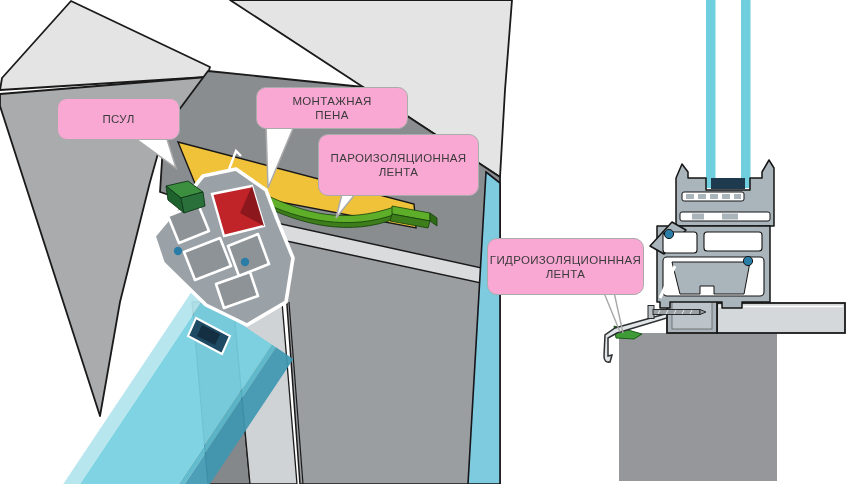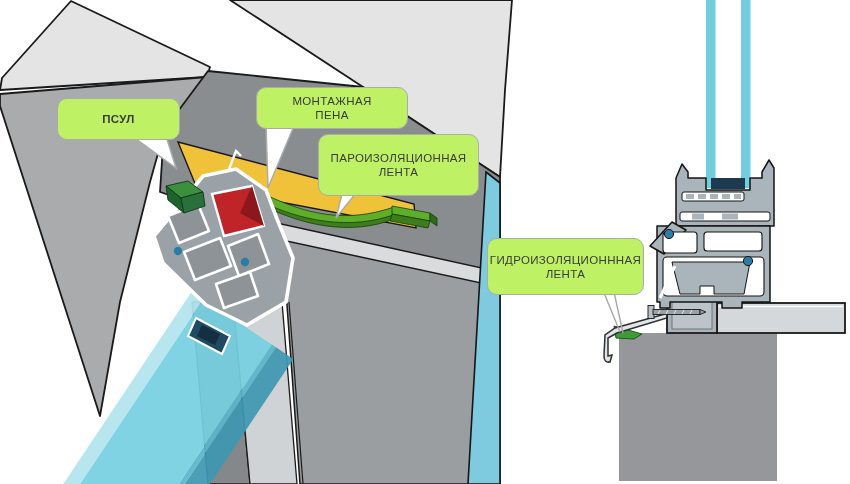--- a/index.html
+++ b/index.html
@@ -2,21 +2,21 @@
 <html style="--wall-top: #e4e4e4; --wall-left: #a9abad; --wall-soffit: #8a8d90; --wall-face: #9b9ea1; --sill-band: #d9dbdc; --column-dark: #84888b; --column-light: #d0d3d5; --cyan-edge: #7ecbdf; --foam-yellow: #f0c23a; --psul-green: #3c8f3f; --psul-green-dark: #1e632d; --tape-green: #5fae2a; --tape-green-dark: #3d7d1b; --glass-light: #b2e5ee; --glass-main: #77d0e1; --glass-seam: #58b7cb; --glass-deep: #3f98b1; --pane-cyan: #6fcfdf; --glazing-navy: #1d3a4e; --pvc-gray: #a9b4bb; --profile-gray: #9ba2a7; --red-core: #c02428; --red-core-dark: #8c181d; --gasket-blue: #2a7da6; --wall-right: #95979b; --sill-board: #d4d8da; --subsill: #aab4ba; --flashing-fill: #e2e5e7; --hydro-green: #3f9b35; --outline: #1a1a1a; --callout-border: #ababab; --callout-text: #3a3a3a;"><head>
 <meta charset="utf-8">
 <style>
   html,body{margin:0;padding:0;background:#fff;}
   .stage{
     position:relative;width:850px;height:484px;overflow:hidden;background:#fff;
     font-family:"Liberation Sans",sans-serif;
   }
   .stage svg{position:absolute;left:0;top:0;}
   .callout{
-    position:absolute;background:#bef264;border:1.6px solid #ababab;border-radius:10px;
+    position:absolute;background:#f9a8d4;border:1.6px solid #ababab;border-radius:10px;
     display:flex;flex-direction:column;justify-content:center;align-items:center;
     text-align:center;font-size:11.5px;line-height:14px;color:#3a3a3a;
     letter-spacing:.35px;box-sizing:border-box;padding:2px 3px;z-index:5;
   }
   .callout span{display:block;white-space:nowrap;}
 </style>
 </head>
 <body>
 
 <div class="stage">
@@ -147,21 +147,21 @@
     <circle cx="669" cy="234" r="4.6" style="fill:var(--gasket-blue,#2a7da6)" stroke-width="1"></circle>
     <circle cx="748" cy="261" r="4.6" style="fill:var(--gasket-blue,#2a7da6)" stroke-width="1"></circle>
   </g>
 
   <g stroke="#a8a8a8" stroke-width="1.4">
     <line x1="600" y1="283" x2="620" y2="332"></line>
     <line x1="612" y1="283" x2="623" y2="333"></line>
   </g>
 </svg>
 
-  <div class="callout" style="left:57px;top:98px;width:123px;height:42px;font-weight:bold;">
+  <div class="callout" style="left:57px;top:98px;width:123px;height:42px;">
     <span>ПСУЛ</span>
   </div>
 
   <div class="callout" style="left:256px;top:87px;width:152px;height:42px;">
     <span>МОНТАЖНАЯ</span>
     <span>ПЕНА</span>
   </div>
 
   <div class="callout" style="left:318px;top:134px;width:161px;height:62px;">
     <span>ПАРОИЗОЛЯЦИОННАЯ</span>

